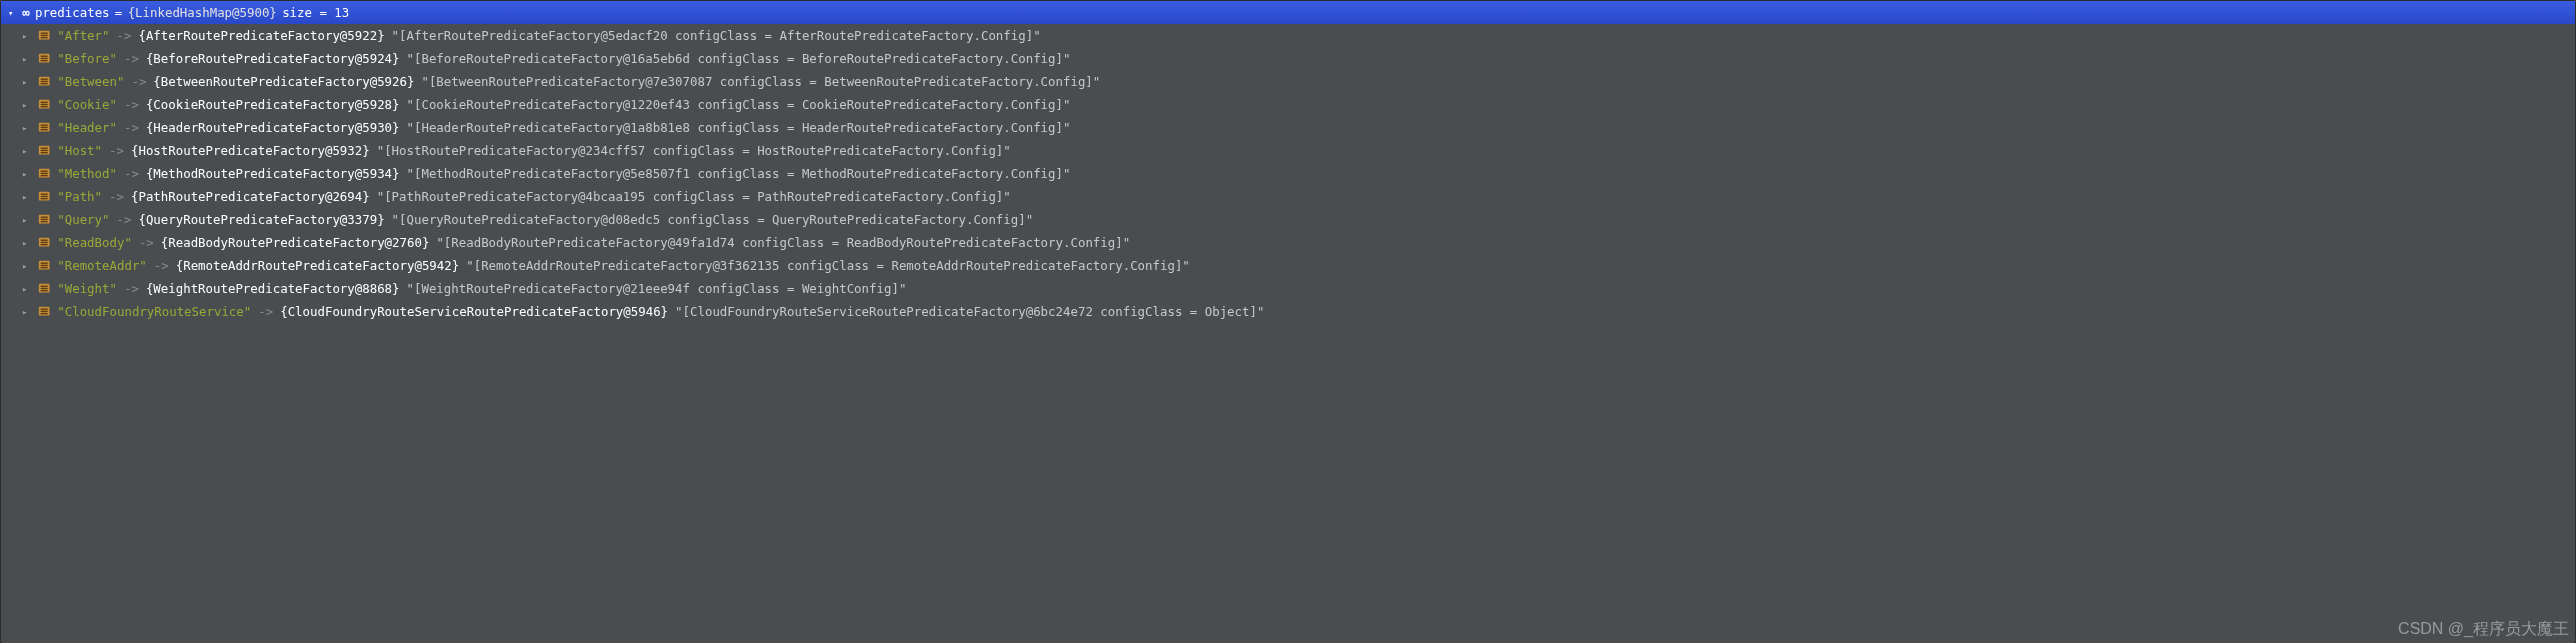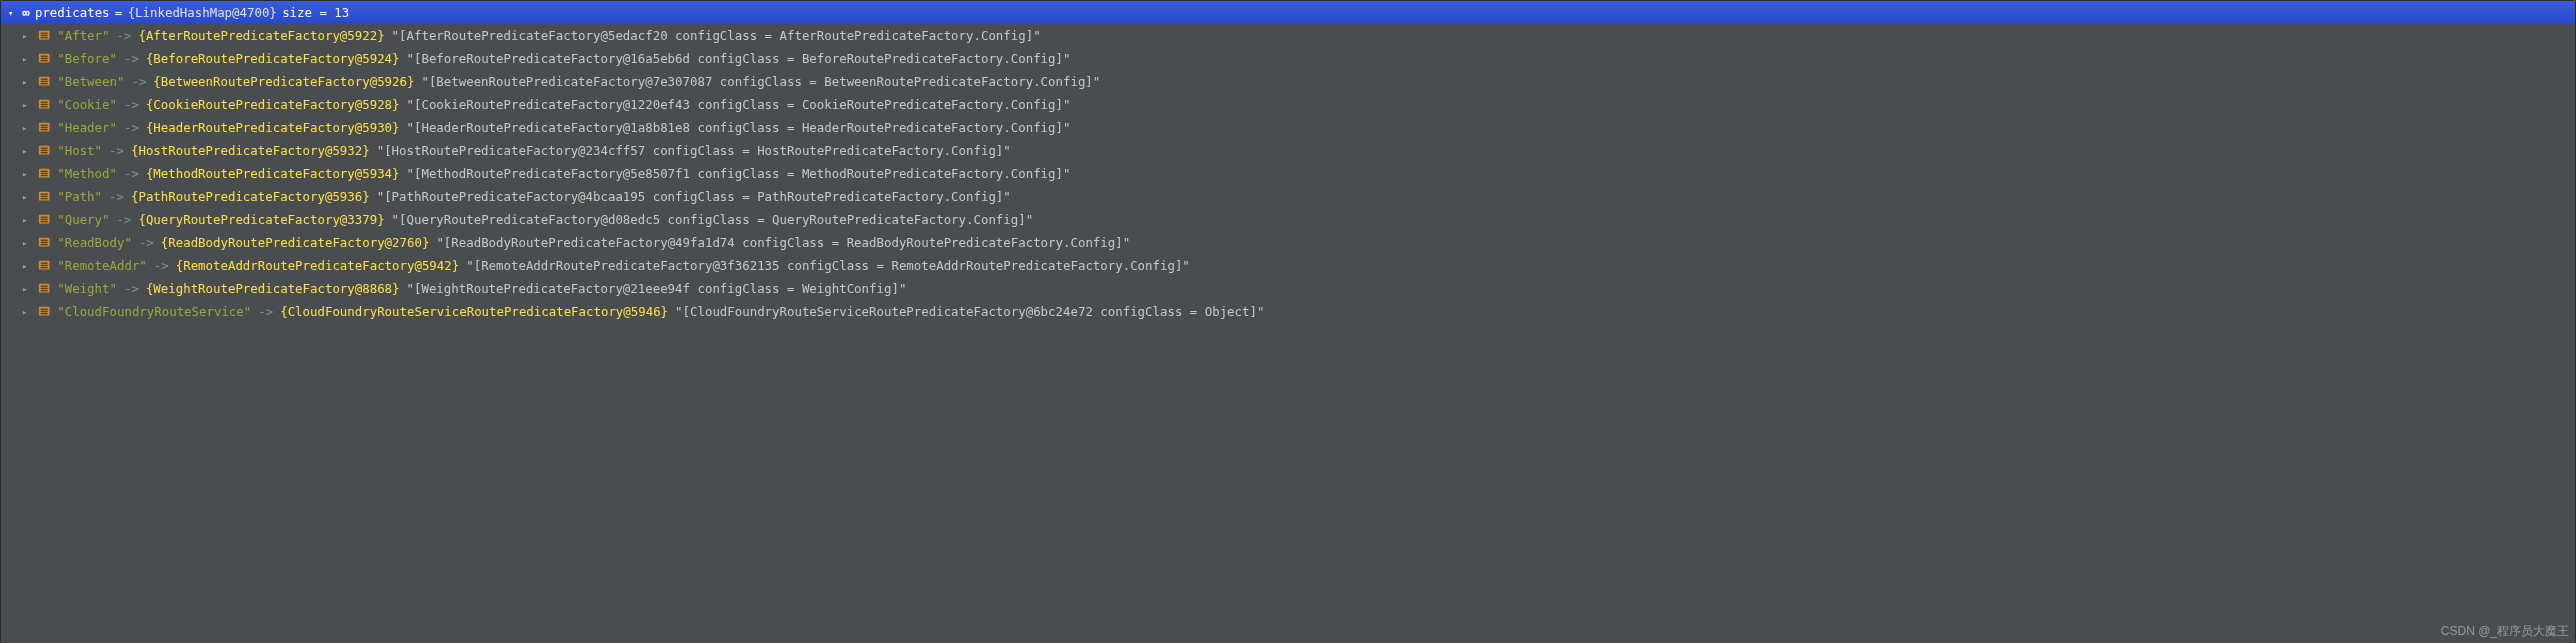--- a/index.html
+++ b/index.html
@@ -83,45 +83,45 @@
     .size-text {
       color: #ffffff;
     }
     .key-str {
       color: #9aa838;
     }
     .arrow {
       color: #888888;
     }
     .val-ref {
-      color: #fde047;
+      color: #ffffff;
     }
     .val-str {
       color: #c8c8c8;
       font-weight: 500;
     }
     .watermark {
       position: absolute;
       bottom: 3.5px;
       right: 7px;
       color: #999;
-      font-size: 12px;
+      font-size: 16px;
       font-family: sans-serif;
     }
   </style>
 </head>
 <body>
 
 <div class="debug-panel">
   <div class="header-row">
     <span class="expand-icon-header">▾</span>
     <span class="loop-icon">∞</span>
     <span class="var-name">predicates</span>
     <span class="equals">=</span>
-    <span class="obj-ref">{LinkedHashMap@4700}</span>
+    <span class="obj-ref">{LinkedHashMap@5900}</span>
     <span class="size-text"> size = 13</span>
   </div>
   <div id="entries-container">
       <div class="entry-row">
         <span class="expand-icon">▸</span>
         <span class="map-entry-icon">
           <svg viewBox="0 0 14 14">
             <rect x="1" y="2" width="12" height="10" rx="1" fill="#c88f3a"></rect>
             <rect x="3" y="4" width="8" height="1.5" fill="#5a3a10"></rect>
             <rect x="3" y="6.5" width="8" height="1.5" fill="#5a3a10"></rect>
@@ -228,21 +228,21 @@
         <span class="map-entry-icon">
           <svg viewBox="0 0 14 14">
             <rect x="1" y="2" width="12" height="10" rx="1" fill="#c88f3a"></rect>
             <rect x="3" y="4" width="8" height="1.5" fill="#5a3a10"></rect>
             <rect x="3" y="6.5" width="8" height="1.5" fill="#5a3a10"></rect>
             <rect x="3" y="9" width="8" height="1.5" fill="#5a3a10"></rect>
           </svg>
         </span>
         <span class="key-str">"Path"</span>
         <span class="arrow">-&gt;</span>
-        <span class="val-ref">{PathRoutePredicateFactory@5936}</span>
+        <span class="val-ref">{PathRoutePredicateFactory@2694}</span>
         <span class="val-str">"[PathRoutePredicateFactory@4bcaa195 configClass = PathRoutePredicateFactory.Config]"</span>
       </div>
       <div class="entry-row">
         <span class="expand-icon">▸</span>
         <span class="map-entry-icon">
           <svg viewBox="0 0 14 14">
             <rect x="1" y="2" width="12" height="10" rx="1" fill="#c88f3a"></rect>
             <rect x="3" y="4" width="8" height="1.5" fill="#5a3a10"></rect>
             <rect x="3" y="6.5" width="8" height="1.5" fill="#5a3a10"></rect>
             <rect x="3" y="9" width="8" height="1.5" fill="#5a3a10"></rect>

